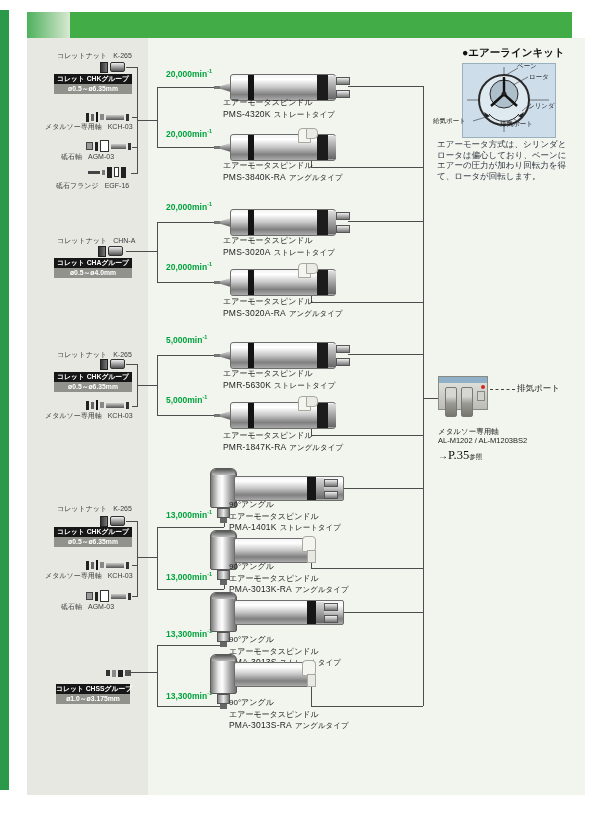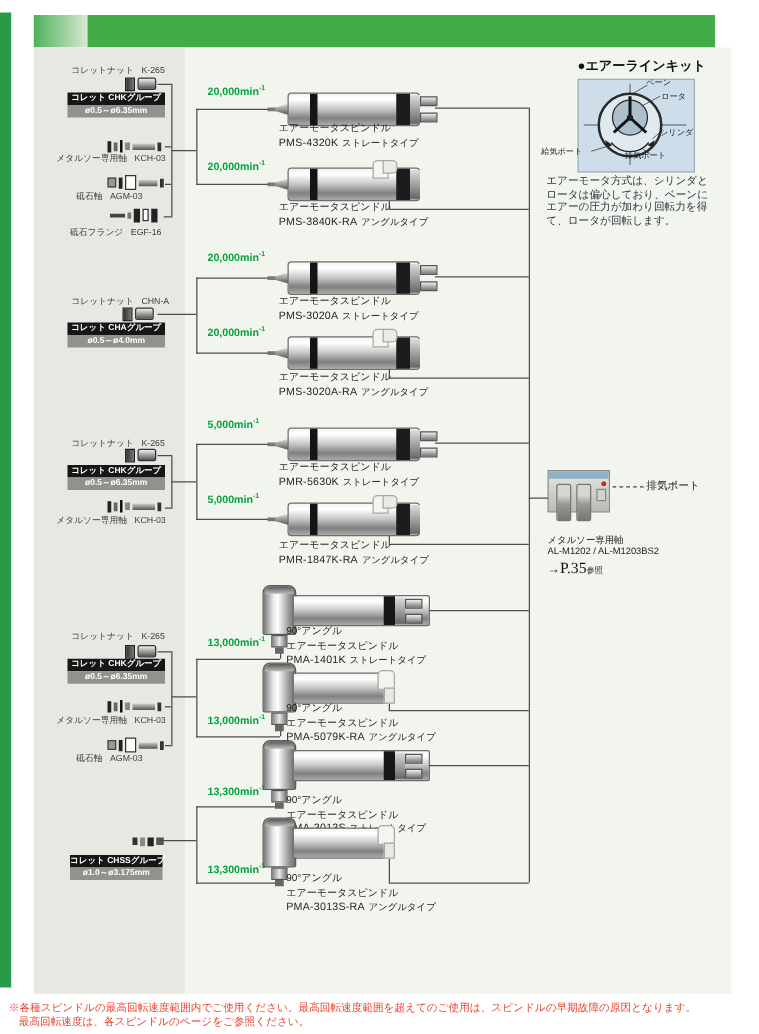--- a/index.html
+++ b/index.html
@@ -401,21 +401,21 @@
       <i class="hcap"></i>
       <i class="bod"></i>
       <i class="elb1"></i>
       <i class="elb2"></i>
       <i class="col"></i>
       <i class="ctip"></i>
   </div>
   <div class="pname" style="left:229px;top:561px">
     <div><span>90°アングル</span></div>
     <div><span>エアーモータスピンドル</span></div>
-    <div><span class="mod">PMA-5079K-RA</span><span class="typ">アングルタイプ</span></div>
+    <div><span class="mod">PMA-3013K-RA</span><span class="typ">アングルタイプ</span></div>
   </div>
 
   <div class="speed" style="left:166px;top:628px"><span>13,300min</span><sup>-1</sup></div>
   <div class="asp" style="left:210px;top:592px">
     <i class="head"></i>
       <i class="hcap"></i>
       <i class="bod"></i>
       <i class="b1"></i>
       <i class="cap"></i>
       <i class="n1"></i>
@@ -454,16 +454,14 @@
       <i class="kpanel"></i>
   </div>
   <div class="dash" style="left:490px;top:389px;width:25px"></div>
   <div class="complbl">排気ポート</div>
   <div class="kitlbl" style="left:438px;top:427px">メタルソー専用軸</div>
   <div class="kitlbl" style="left:438px;top:436px">AL-M1202 / AL-M1203BS2</div>
   <div class="pref">
     <span class="ar">→</span><span class="pg">P.35</span><span class="sx">参照</span>
   </div>
 
-  <div class="foot" style="left:7px;top:801px">※各種スピンドルの最高回転速度範囲内でご使用ください。最高回転速度範囲を超えてのご使用は、スピンドルの早期故障の原因となります。</div>
-  <div class="foot" style="left:15px;top:812px">最高回転速度は、各スピンドルのページをご参照ください。</div>
 
 </div>
 
 </body></html>

